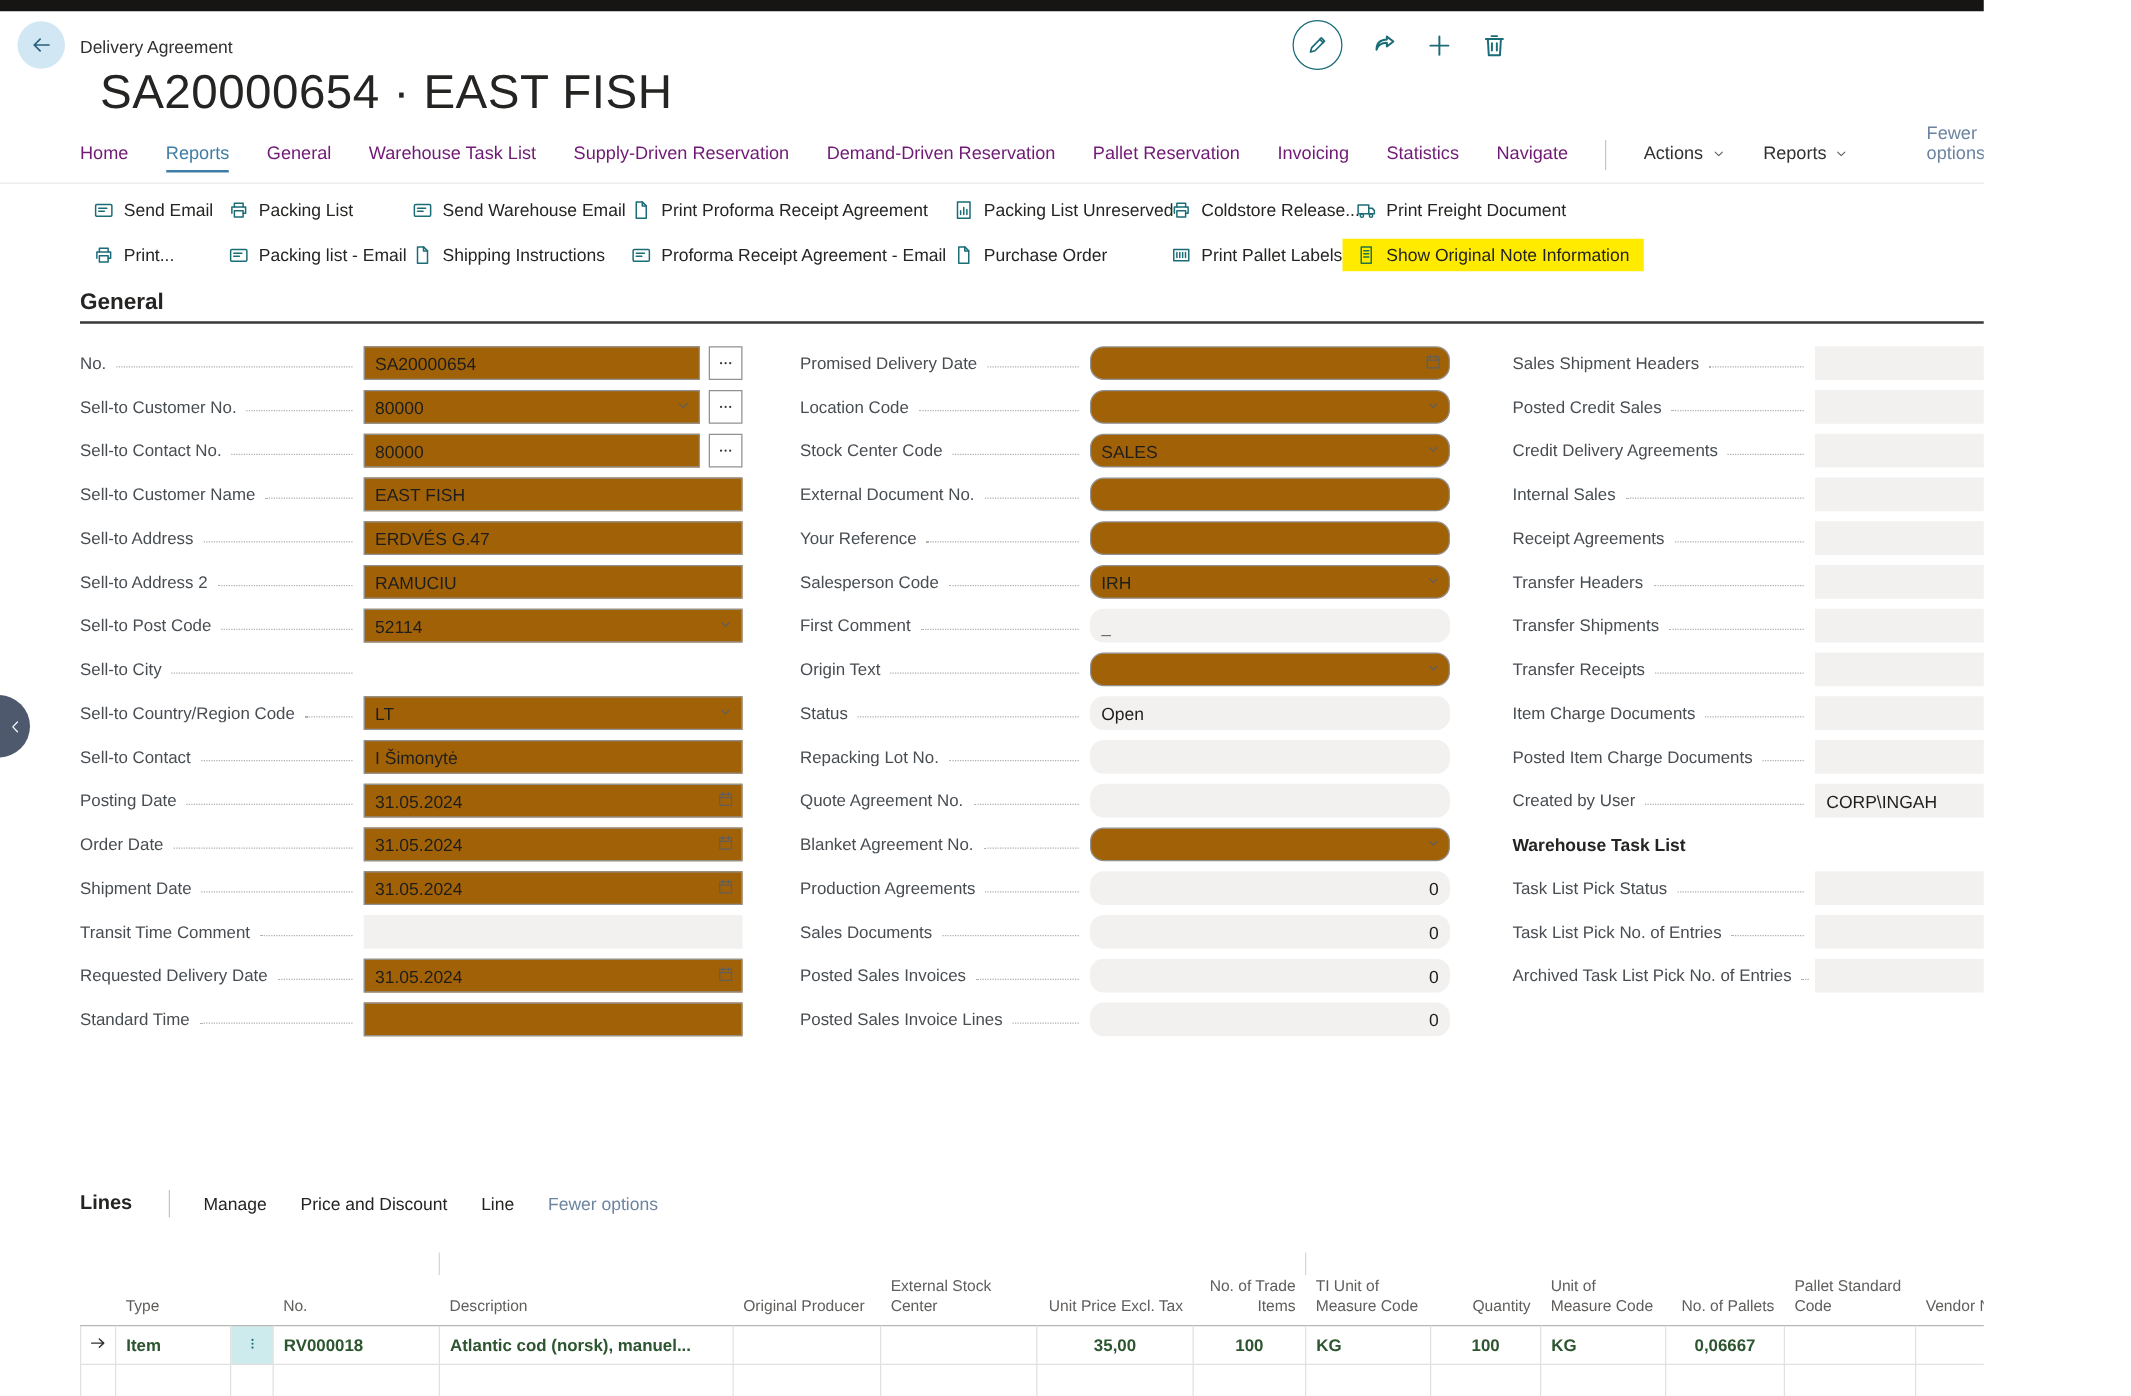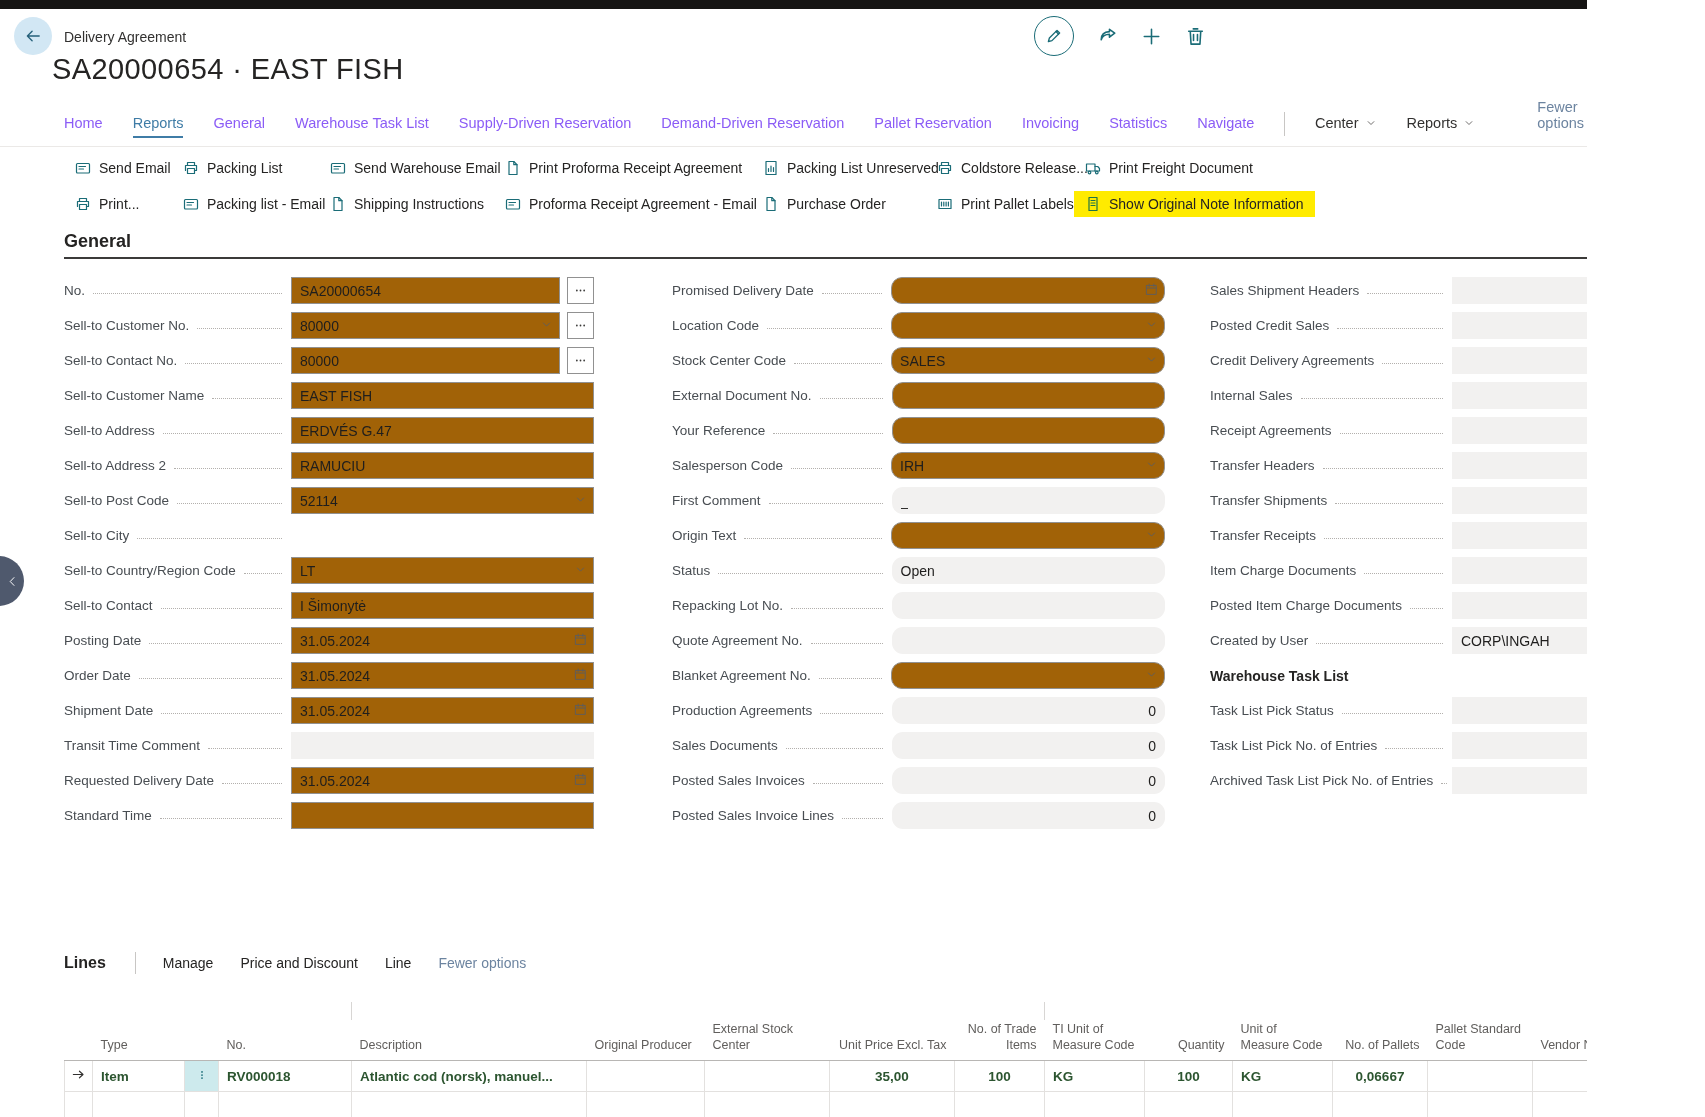--- a/index.html
+++ b/index.html
@@ -4,32 +4,32 @@
 <style>
   html,body{margin:0;padding:0;background:#fff;}
   body{font-family:"Liberation Sans",sans-serif;color:#252423;}
   #page{position:relative;width:1587px;height:1117px;overflow:hidden;background:#fff;text-decoration:underline;}
 
   .topbar{position:absolute;top:0;left:0;width:1705px;height:9px;background:#161514;}
 
   .back-btn{position:absolute;top:17px;left:14px;width:38px;height:38px;border-radius:50%;
     background:#d2e7f4;display:flex;align-items:center;justify-content:center;color:#25607a;cursor:pointer;}
   .caption{position:absolute;top:29px;left:64px;font-size:14px;color:#323130;}
-  .title{position:absolute;top:53px;left:52px;font-size:29px;font-weight:300;color:#252423;letter-spacing:.4px;text-align:center;}
+  .title{position:absolute;top:53px;left:80px;font-size:38px;font-weight:300;color:#252423;letter-spacing:.4px;text-align:center;}
 
   .top-icons{position:absolute;top:16px;left:1034px;display:flex;align-items:center;gap:23px;color:#1a6c77;}
   .icon-circle{width:38px;height:38px;border:1px solid #1a6c77;border-radius:50%;display:flex;align-items:center;justify-content:center;cursor:pointer;}
   .top-ic{cursor:pointer;display:flex;align-items:center;}
   .ic{display:inline-flex;align-items:center;justify-content:center;}
   .ic svg{display:block;}
   .ic-20 svg{width:21px;height:21px;}
   .ic-18 svg{width:18px;height:18px;}
 
   .tabs{position:absolute;top:110px;left:64px;display:flex;align-items:flex-end;gap:30px;font-size:14.5px;height:28px;}
-  .tab{color:#8b5cf6;padding-bottom:7px;cursor:pointer;white-space:nowrap;}
+  .tab{color:#701a75;padding-bottom:7px;cursor:pointer;white-space:nowrap;}
   .tab.active{color:#3f7ca6;border-bottom:2px solid #3f7ca6;padding-bottom:5px;}
   .tab-sep{width:1px;height:24px;background:#c8c6c4;margin-bottom:2px;}
   .tab-menu{display:flex;align-items:center;gap:6px;color:#323130;padding-bottom:7px;cursor:pointer;}
   .tab-menu .ic svg{width:12px;height:12px;color:#605e5c;}
   .fewer{color:#6c84a0;padding-bottom:7px;margin-left:32px;cursor:pointer;}
 
   .ribbon-divider{position:absolute;top:146px;left:0;width:1705px;height:1px;background:#ebe9e7;}
 
   .actions{position:absolute;top:150px;left:75px;display:grid;
     grid-template-columns:108px 147px 175px 258px 174px 148px 330px;grid-auto-rows:36px;
@@ -43,21 +43,21 @@
   .section-title{position:absolute;top:231px;left:64px;font-size:18px;font-weight:700;color:#252423;}
   .section-rule{position:absolute;top:257px;left:64px;width:1576px;height:2px;background:#3b3a39;}
 
   .fcol{position:absolute;top:273px;}
   .fcol1{left:64px;width:535px;}
   .fcol2{left:640px;width:525px;}
   .fcol3{left:1210px;width:492px;}
   .frow{display:flex;align-items:center;height:35px;}
   .flabel{display:flex;align-items:center;overflow:hidden;}
   .fcol1 .flabel{width:227px;}
-  .fcol2 .flabel{width:232px;margin-left:32px;}
+  .fcol2 .flabel{width:232px;}
   .fcol3 .flabel{width:242px;}
   .lbl{font-size:13.5px;color:#484d52;white-space:nowrap;flex:0 1 auto;}
   .dots{flex:1 1 auto;min-width:6px;border-bottom:1px dotted #b3b0ad;margin:0 9px 0 8px;transform:translateY(3px);}
   .ctl{position:relative;display:flex;align-items:center;height:27px;box-sizing:border-box;font-size:14px;color:#1f1e1d;}
   .ctl.input{background:#a16207;border:1px solid #919191;padding:0 8px;cursor:text;}
   .ctl.grey{background:#f2f1f0;border:none;padding:0 9px;}
   .ctl .val{white-space:nowrap;overflow:hidden;}
   .fcol1 .ctl{width:303px;}
   .fcol1 .ctl.short{width:269px;}
   .fcol2 .ctl{width:288px;border-radius:11px;}
@@ -151,21 +151,21 @@
       <span class="tab">General</span>
       <span class="tab">Warehouse Task List</span>
       <span class="tab">Supply-Driven Reservation</span>
       <span class="tab">Demand-Driven Reservation</span>
       <span class="tab">Pallet Reservation</span>
       <span class="tab">Invoicing</span>
       <span class="tab">Statistics</span>
       <span class="tab">Navigate</span>
       <span class="tab-sep"></span>
       <span class="tab-menu">
-        <span>Center</span>
+        <span>Actions</span>
         <span class="ic ">
           <svg viewBox="0 0 16 16" width="16" height="16" fill="none" stroke="currentColor" stroke-width="1.2" stroke-linecap="round" stroke-linejoin="round">
             <path d="M4.2 6.2L8 10l3.8-3.8"></path>
           </svg>
         </span>
       </span>
       <span class="tab-menu">
         <span>Reports</span>
         <span class="ic ">
           <svg viewBox="0 0 16 16" width="16" height="16" fill="none" stroke="currentColor" stroke-width="1.2" stroke-linecap="round" stroke-linejoin="round">

